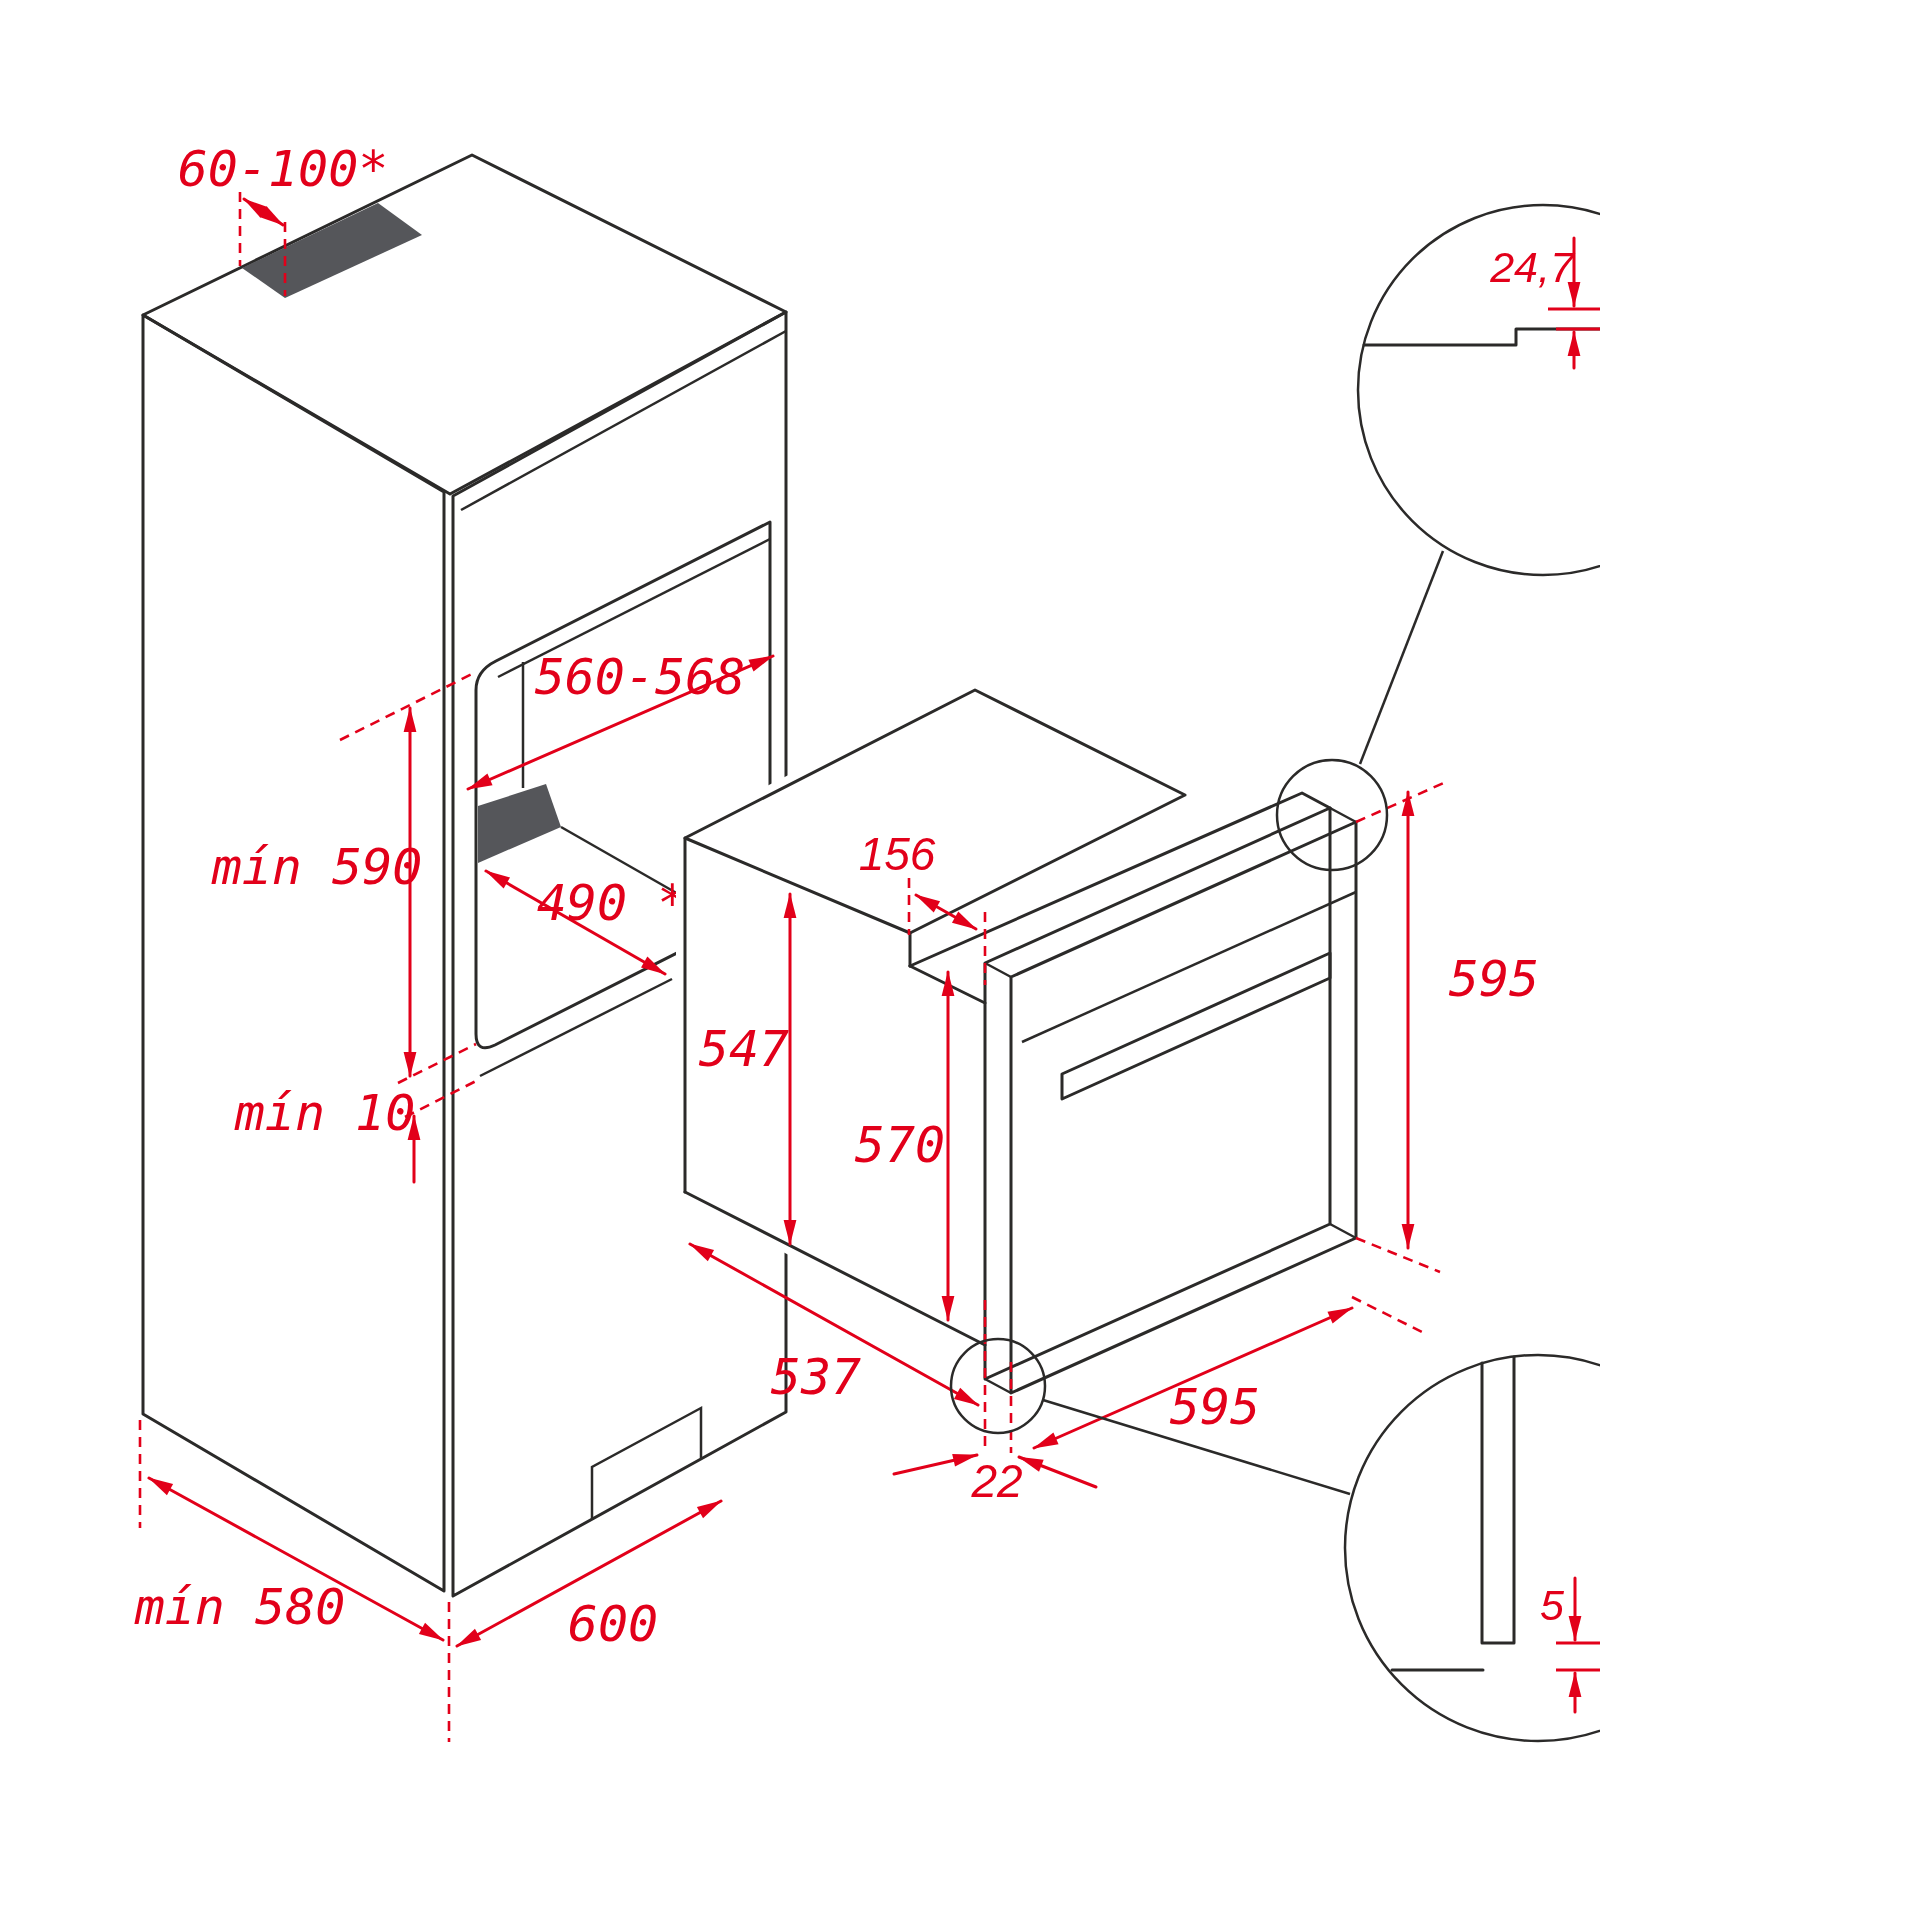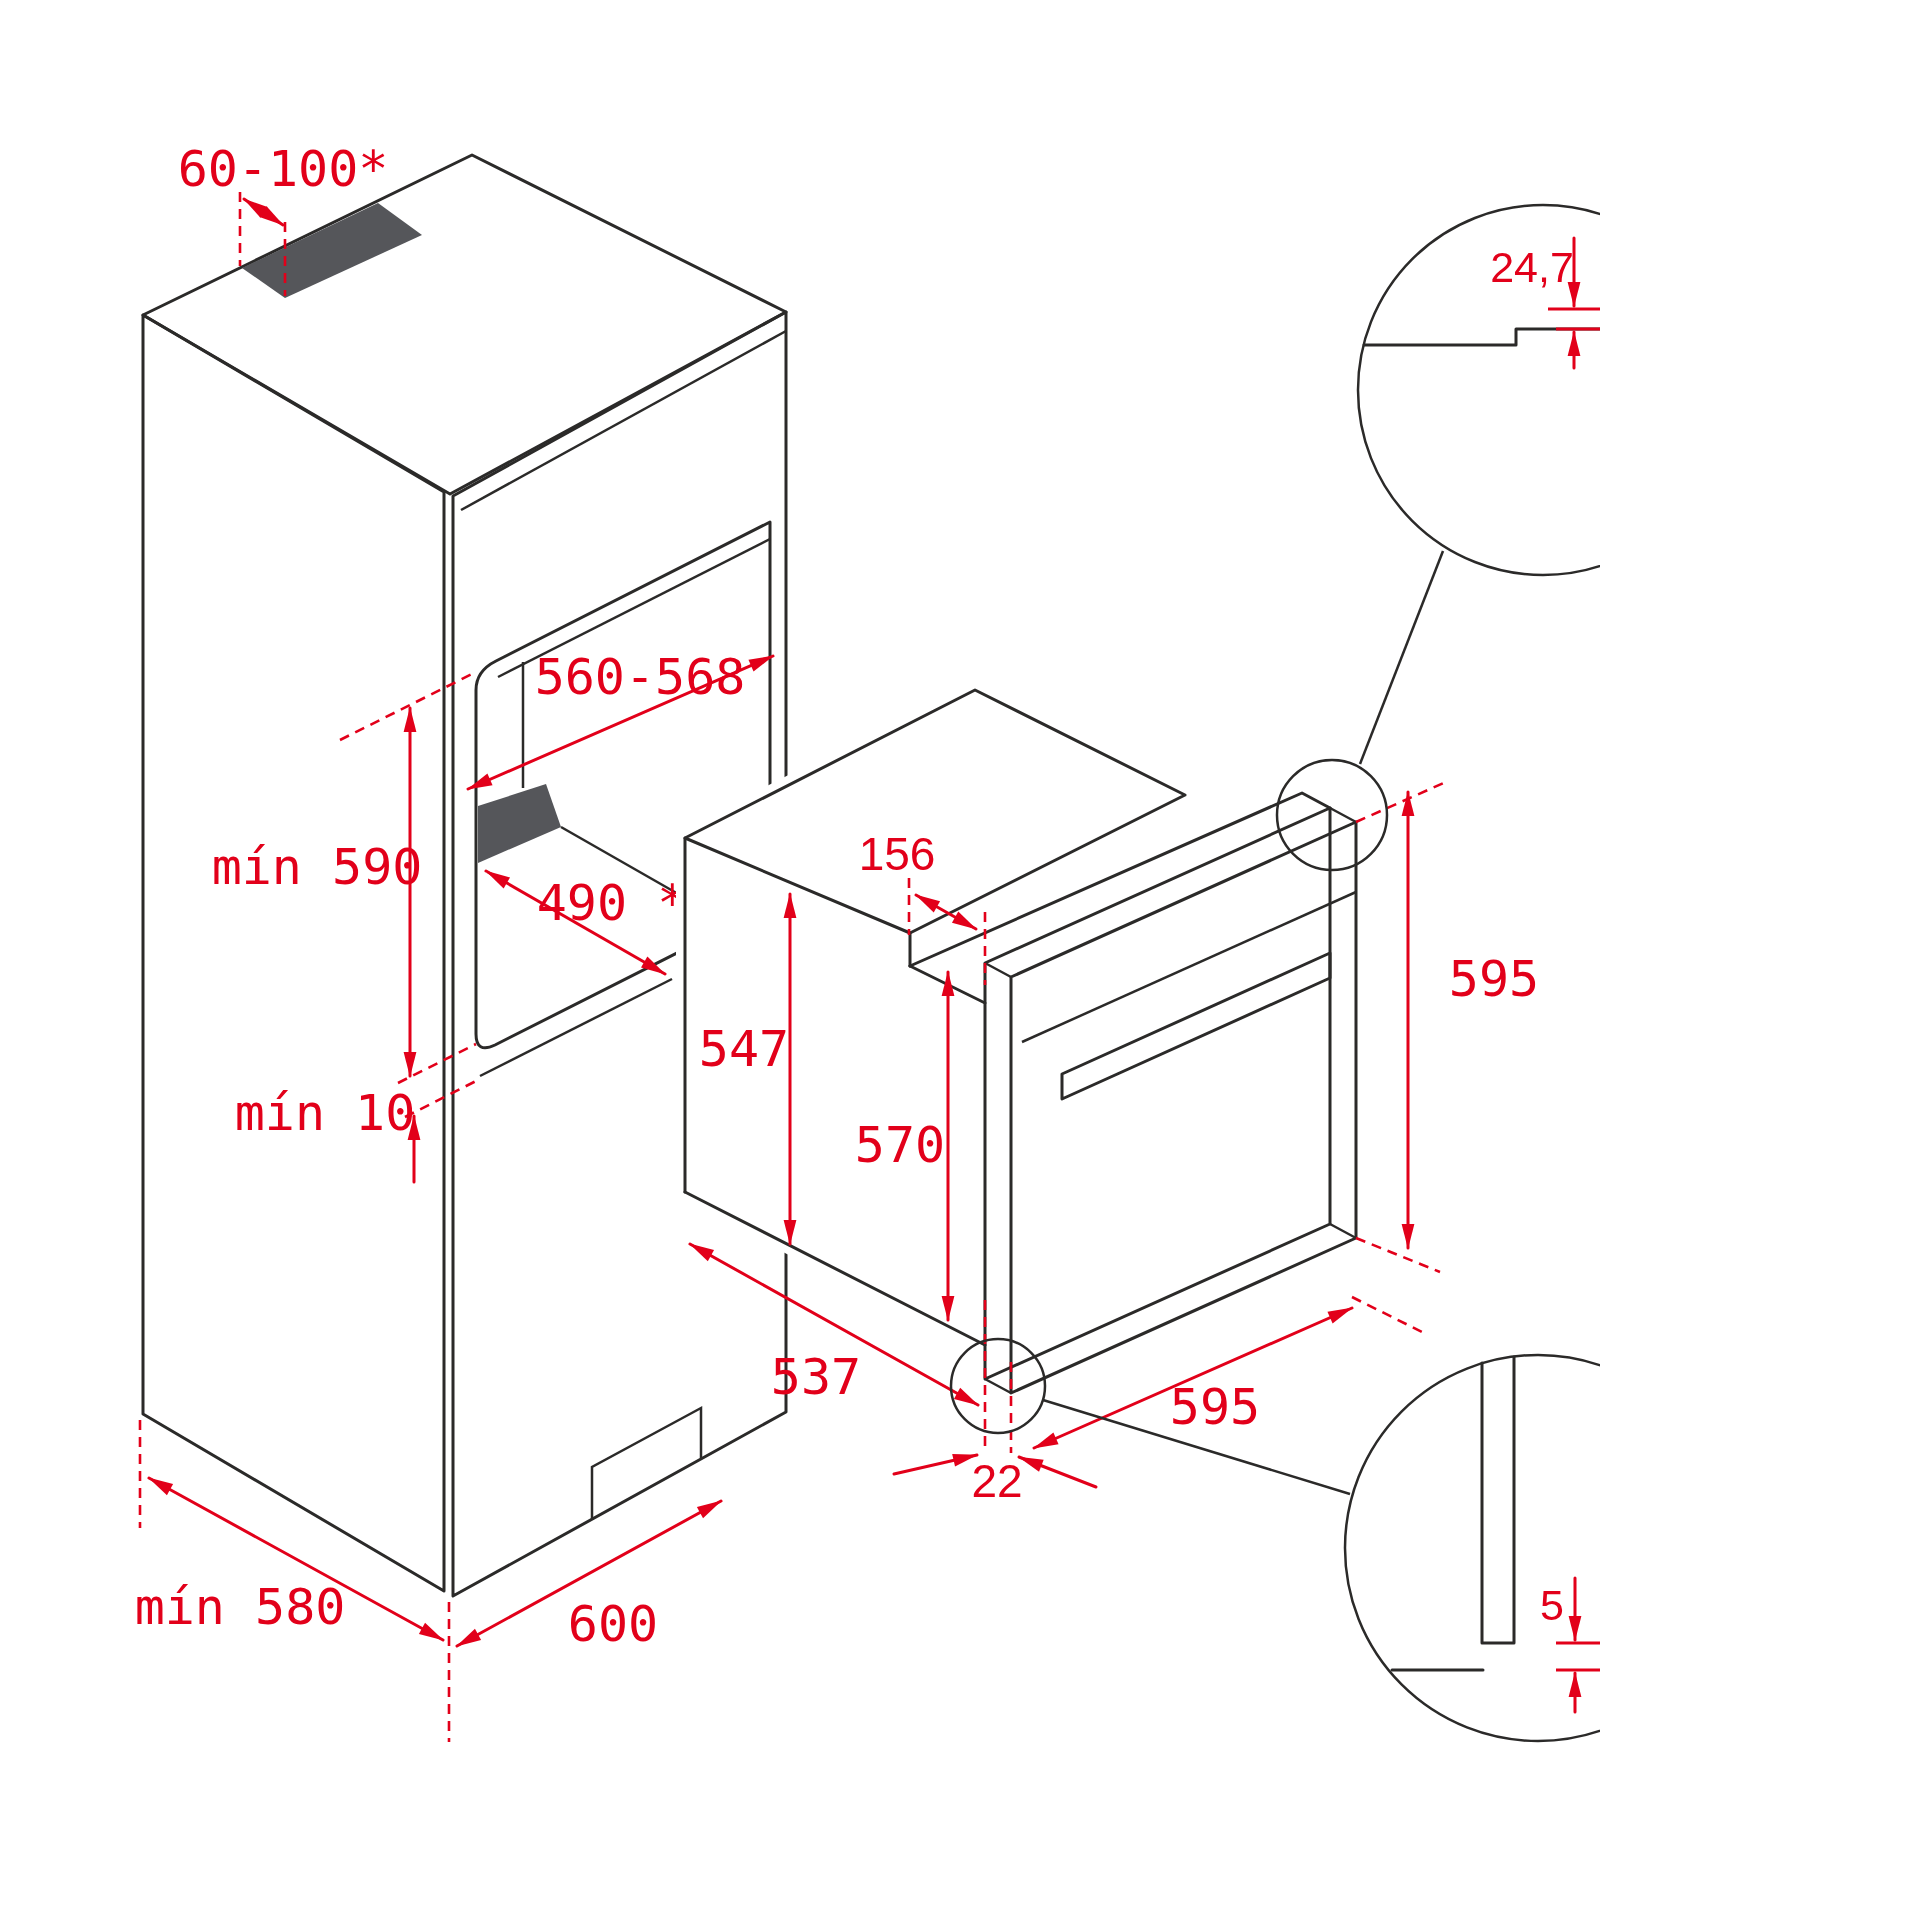--- a/index.html
+++ b/index.html
@@ -1,16 +1,16 @@
 <!DOCTYPE html>
 <html><head>
 <meta charset="utf-8">
 <style>
   html,body{margin:0;padding:0;background:#ffffff;}
-  .page{width:1600px;height:1920px;position:relative;background:#fff;overflow:hidden;}
+  .page{width:1600px;height:1920px;position:relative;background:#fff;overflow:hidden;font-style:italic;}
   svg{display:block;}
   .blk{stroke:#2b2a29;stroke-width:3;fill:none;stroke-linejoin:round;stroke-linecap:round;}
   .blk-thin{stroke:#2b2a29;stroke-width:2.5;fill:none;}
   .shade{fill:#55565a;stroke:none;}
   .halo{fill:#ffffff;stroke:#ffffff;stroke-width:18;stroke-linejoin:round;}
   .red{stroke:#e2001a;stroke-width:3;fill:none;stroke-linecap:round;}
   .red-dash{stroke:#e2001a;stroke-width:2.6;fill:none;stroke-dasharray:10 7;}
   .red-tick{stroke:#e2001a;stroke-width:3;fill:none;}
   text{fill:#e2001a;}
   .t-mono{font-family:"DejaVu Sans Mono",monospace;font-size:50px;text-anchor:middle;}

